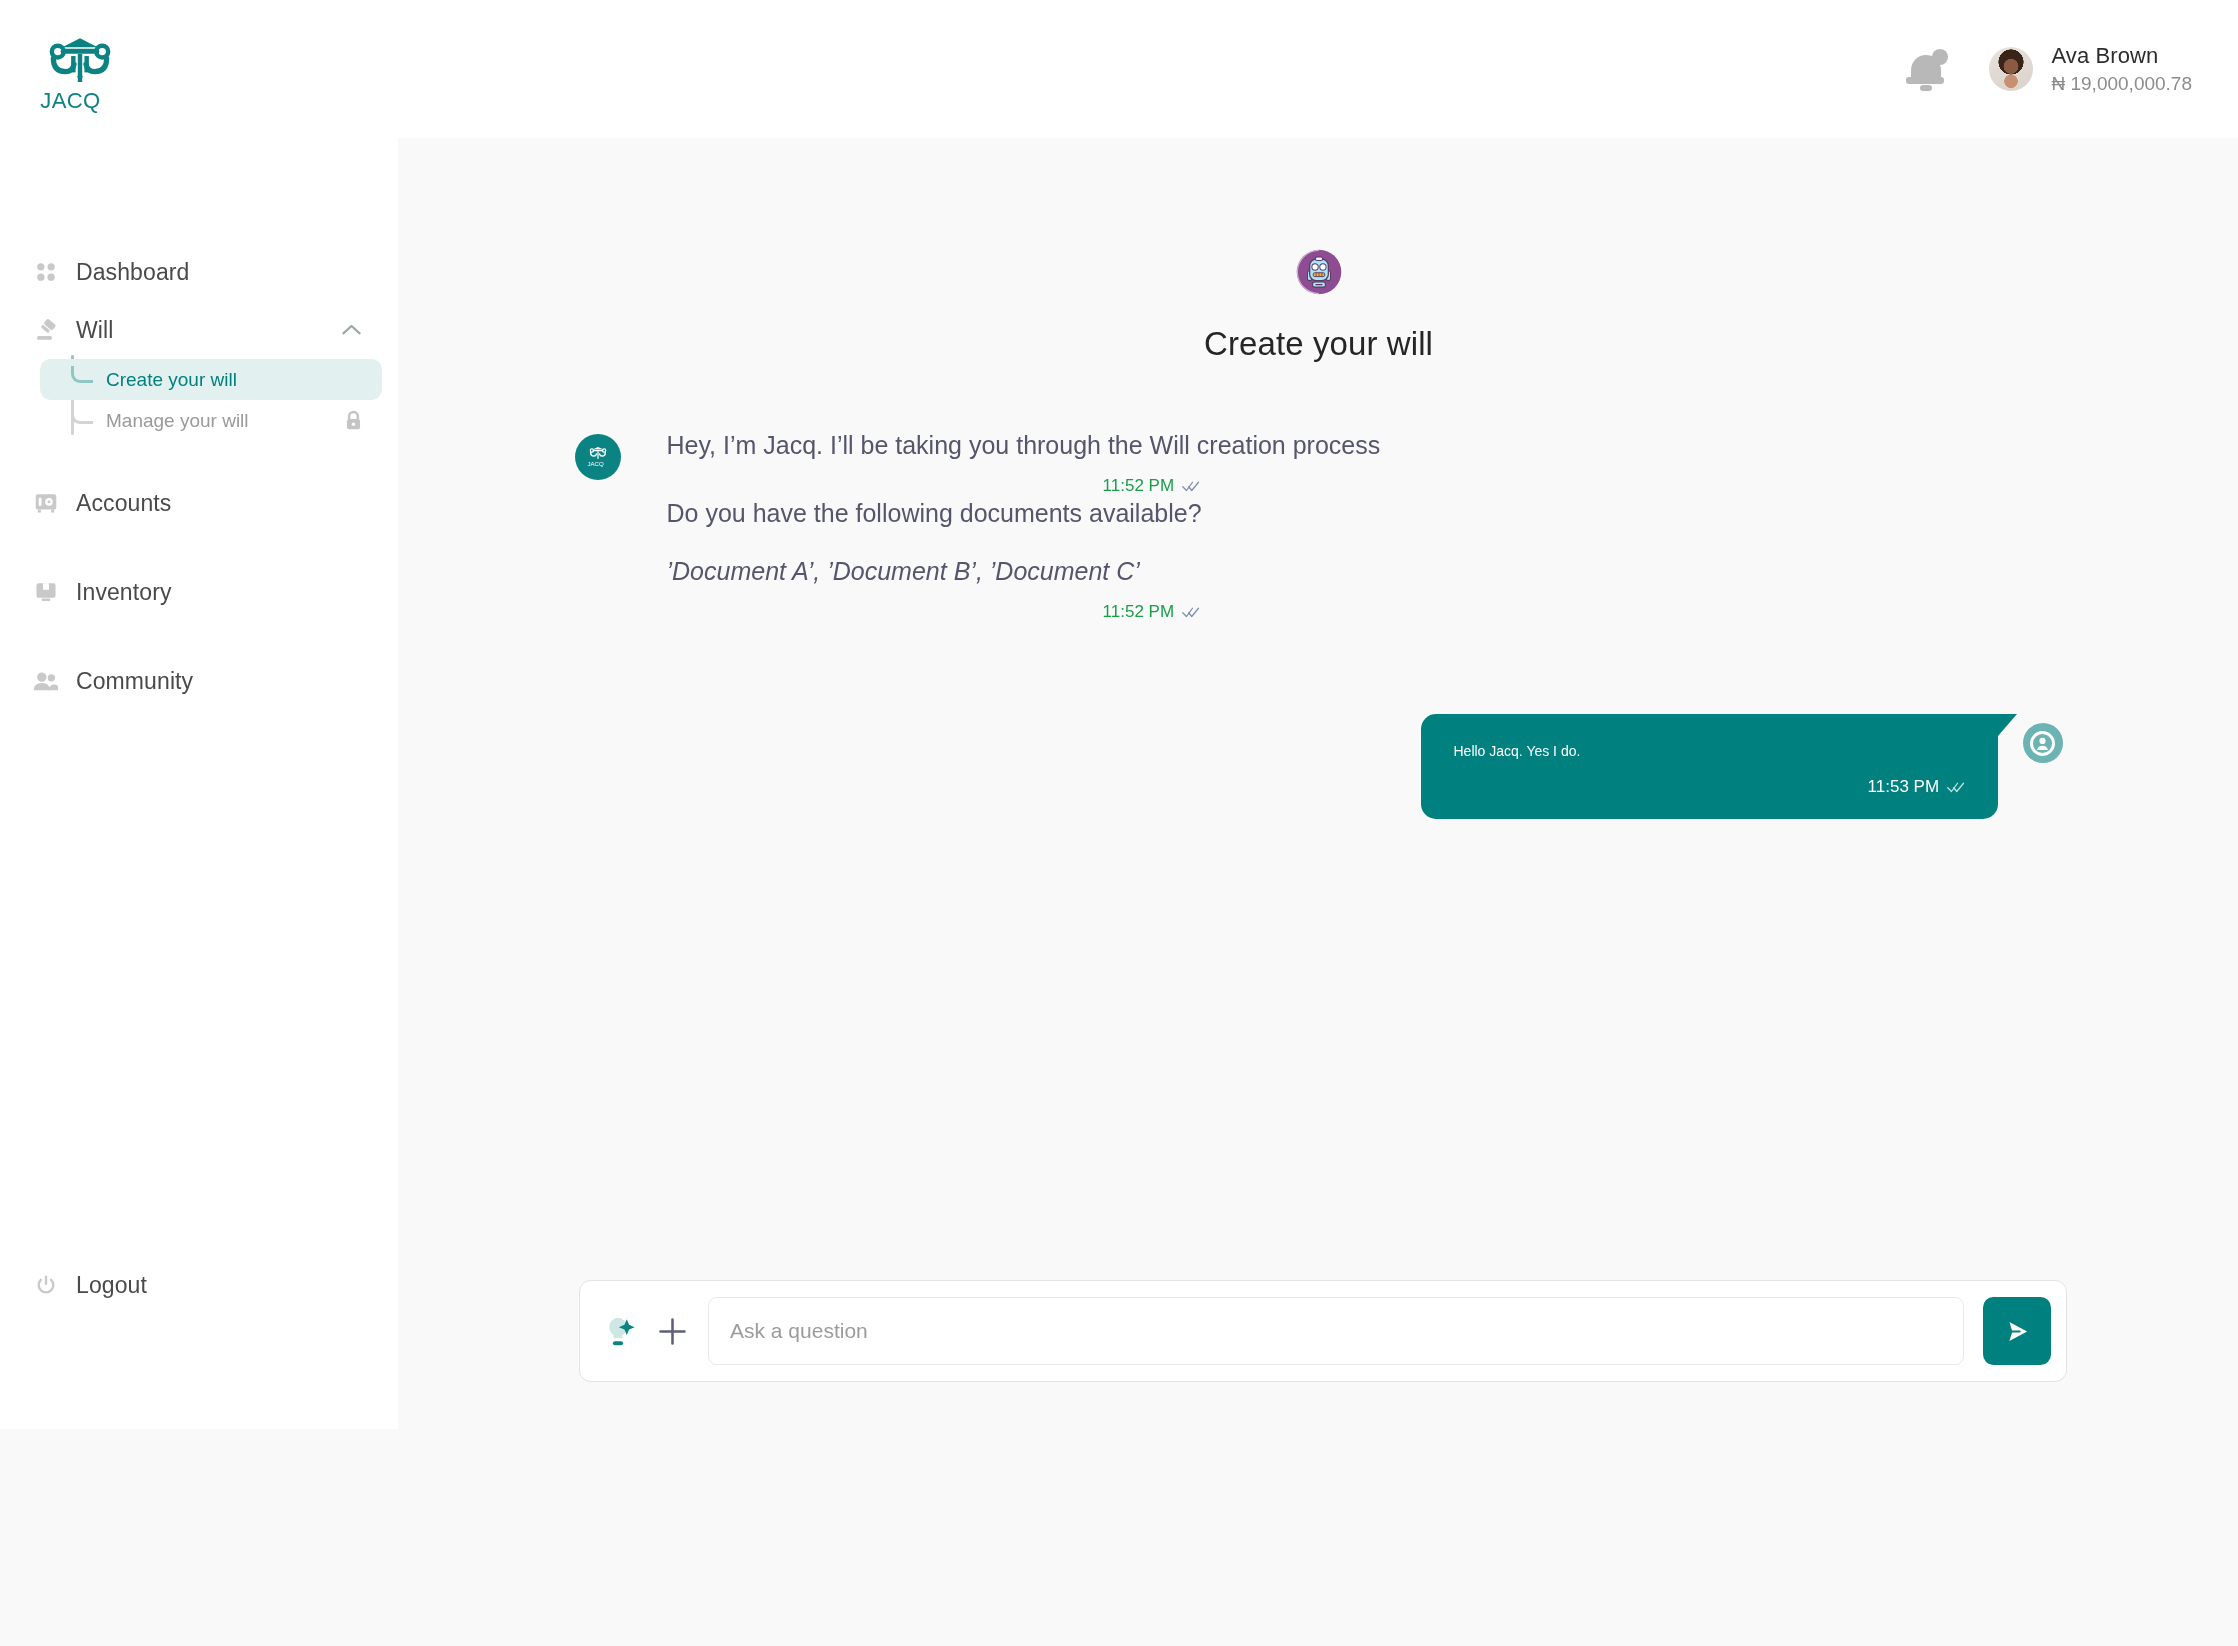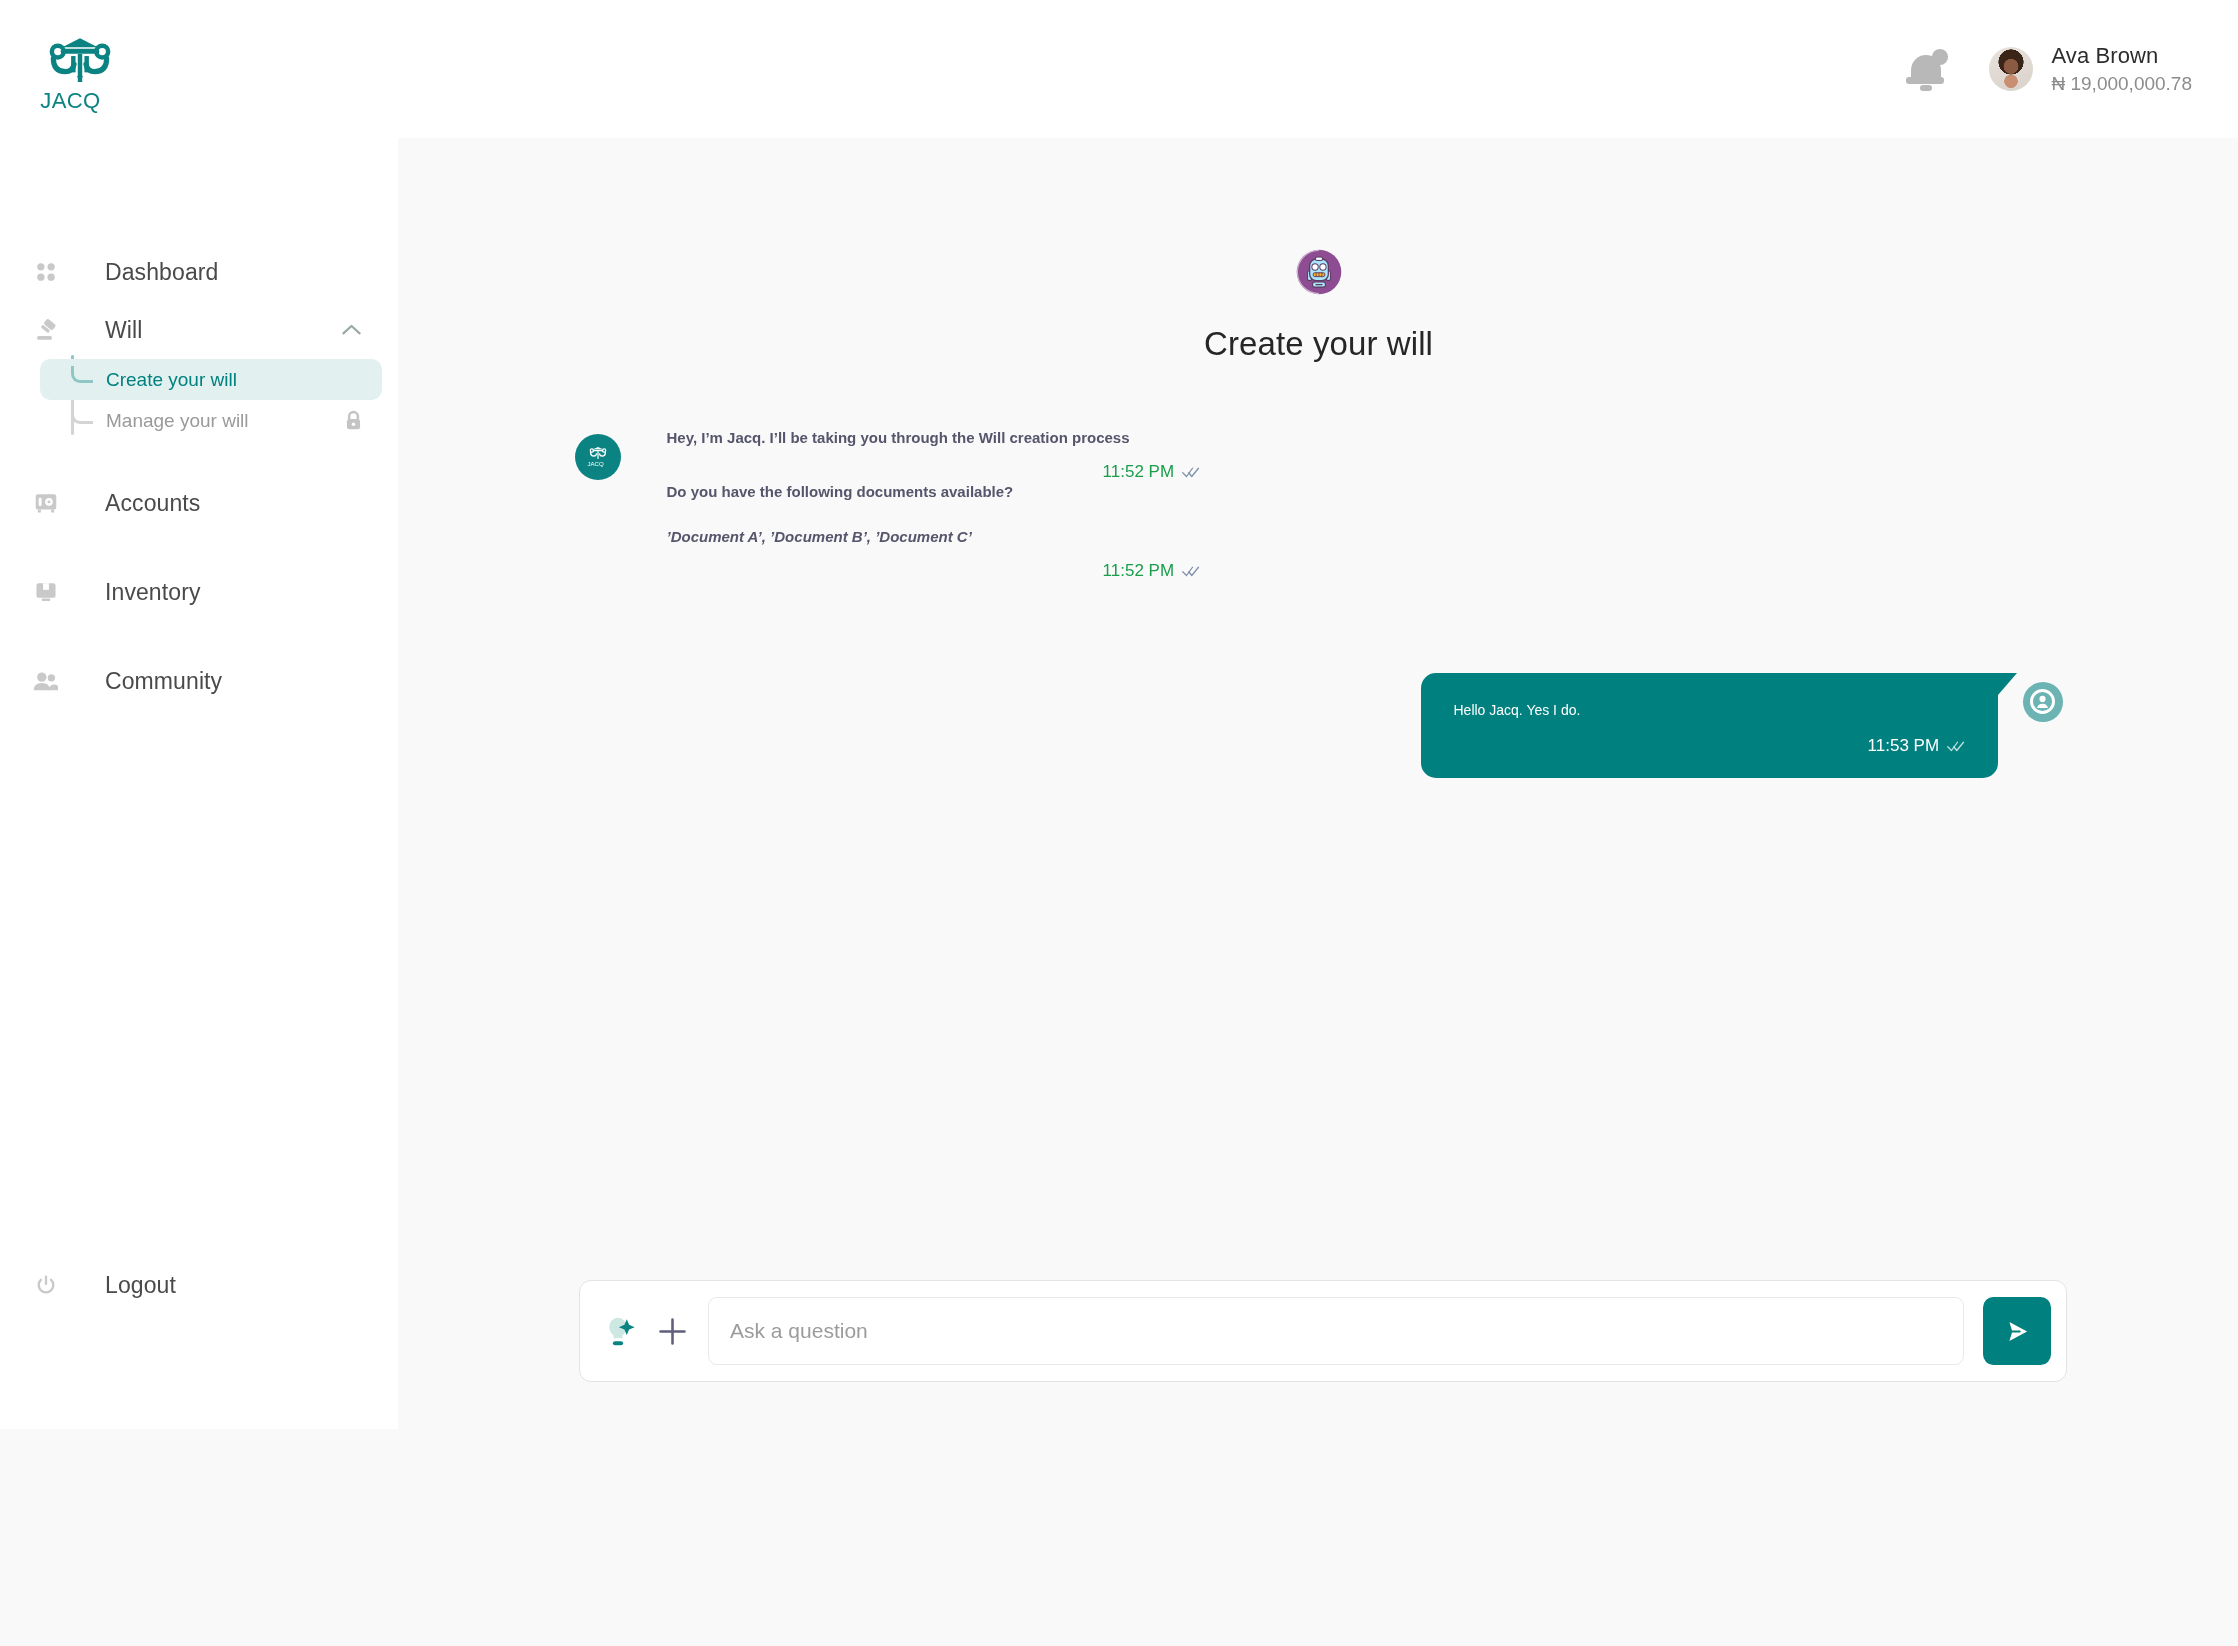--- a/index.html
+++ b/index.html
@@ -113,21 +113,20 @@
   }
 
   .nav { margin-top: 130px; }
 
   .nav-item {
     display: flex;
     align-items: center;
     height: 58px;
     padding-left: 33px;
     cursor: pointer;
-    gap: 29px;
   }
   .nav-ico {
     width: 25px; height: 25px;
     flex: none;
     margin-right: 18px;
     display: flex;
     align-items: center;
     justify-content: center;
   }
   .nav-label {
@@ -240,25 +239,24 @@
     flex: none;
     margin-top: 6px;
     display: flex;
     flex-direction: column;
     align-items: center;
     justify-content: center;
   }
 
   .bot-block { margin-left: 46px; width: 1007px; }
   .bot-text {
-    font-size: 15px;
+    font-size: 25px;
     line-height: 1.38;
     color: #55556B;
     max-width: 874px;
-    font-weight: bold;
   }
   .bot-text.italic { font-style: italic; color: #55556B; }
   .bot-text + .bot-text { margin-top: 24px; }
 
   .stamp {
     display: flex;
     align-items: center;
     justify-content: flex-end;
     gap: 7.4px;
     font-size: 17px;

